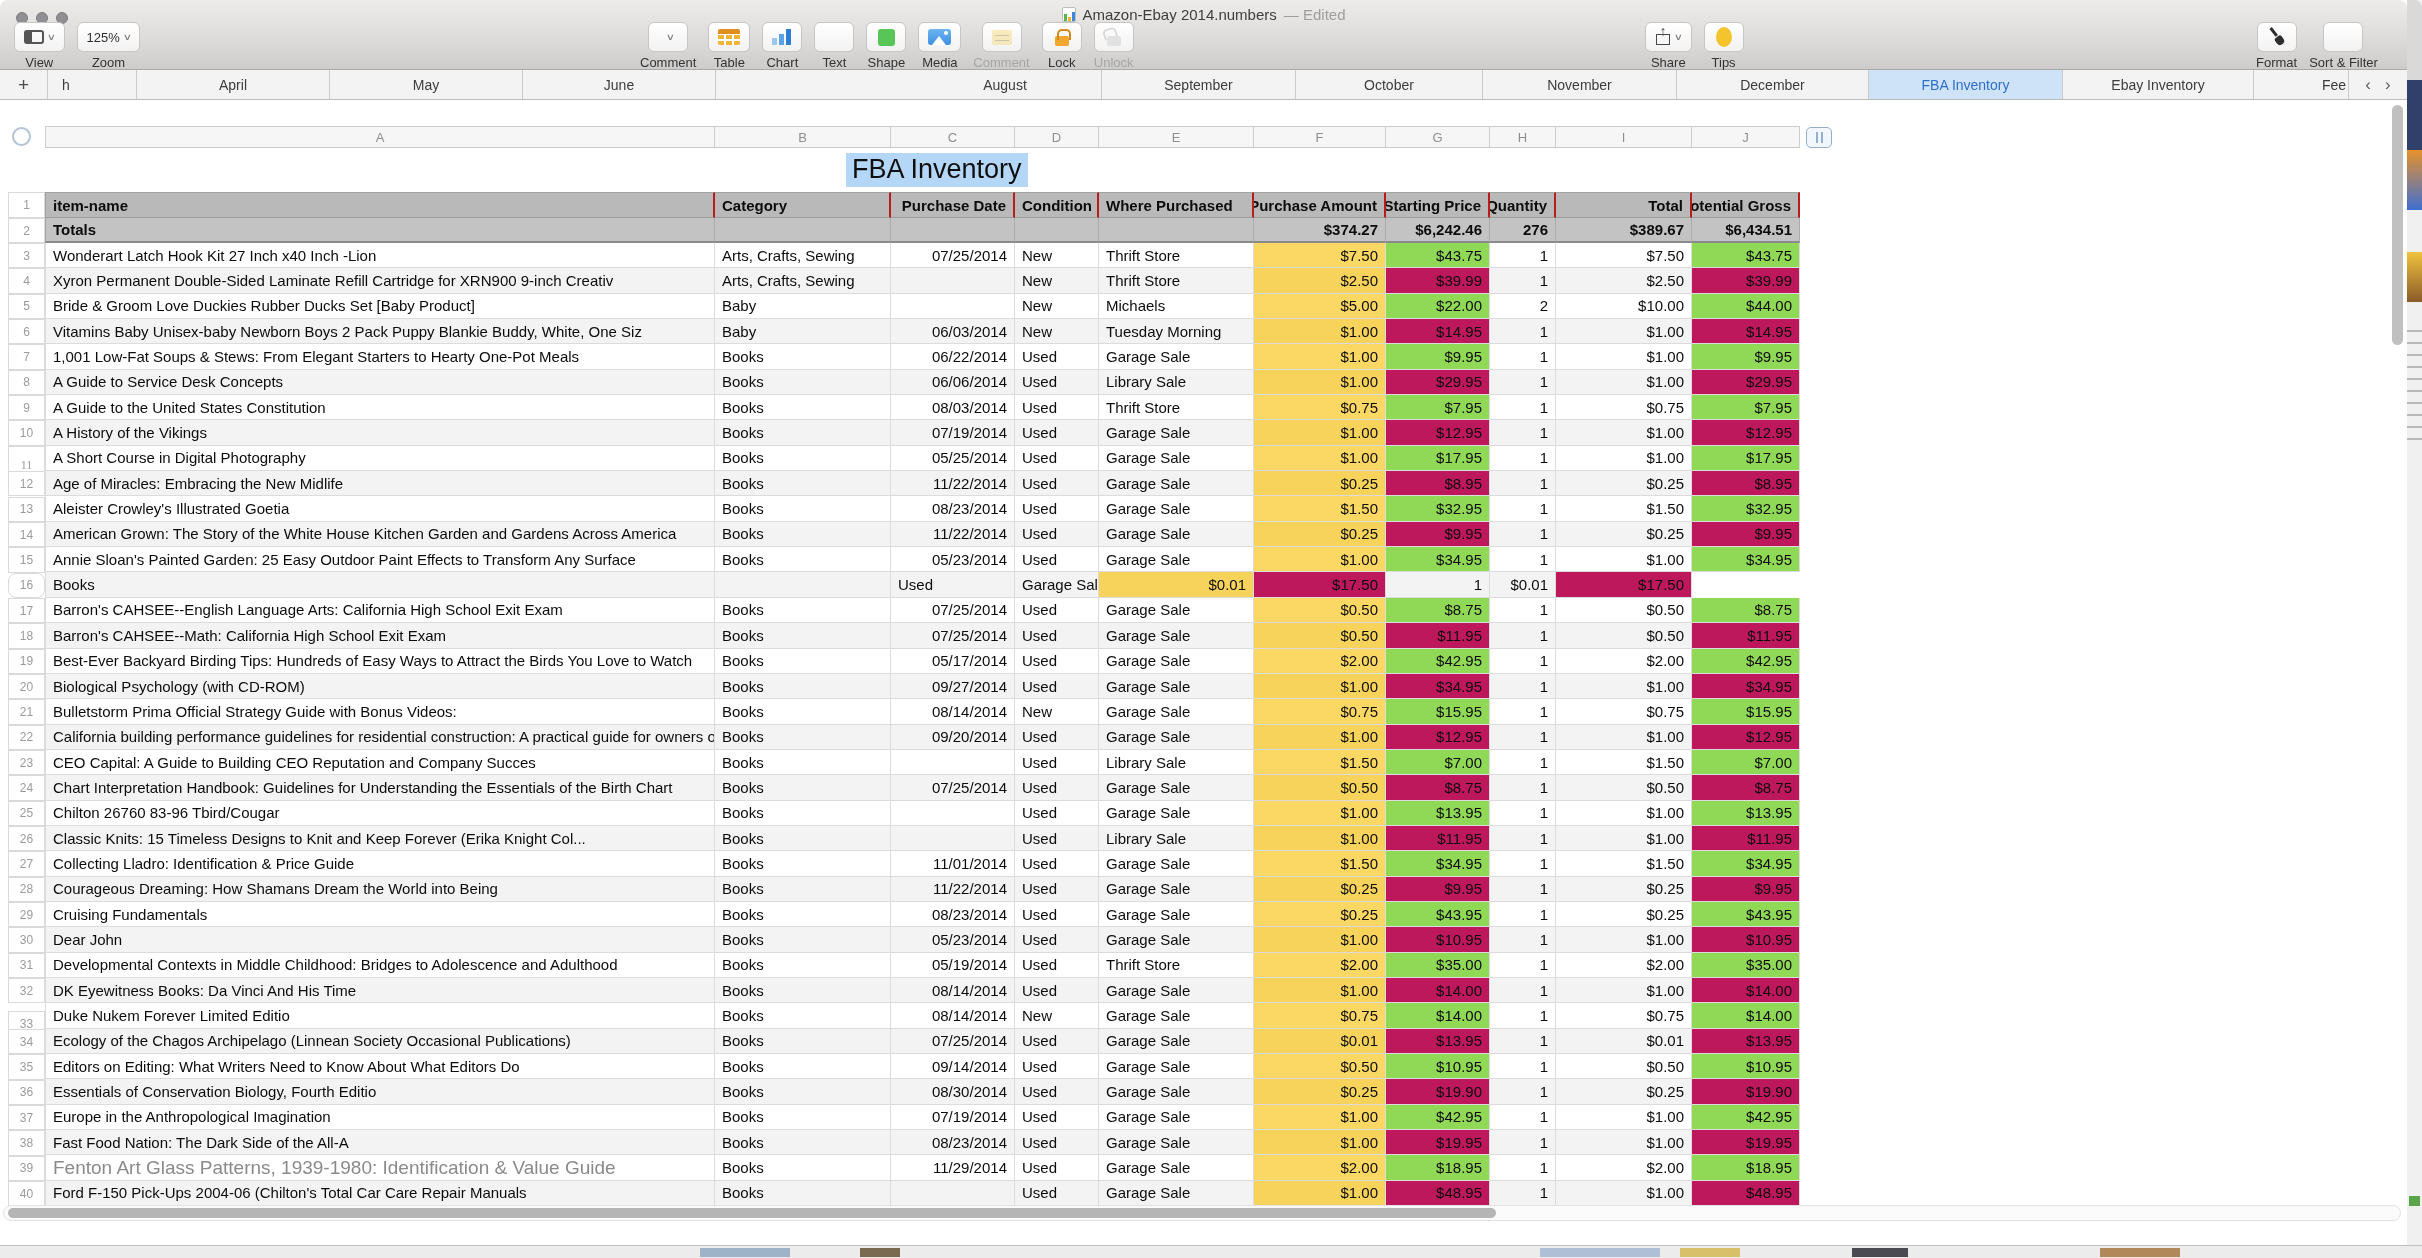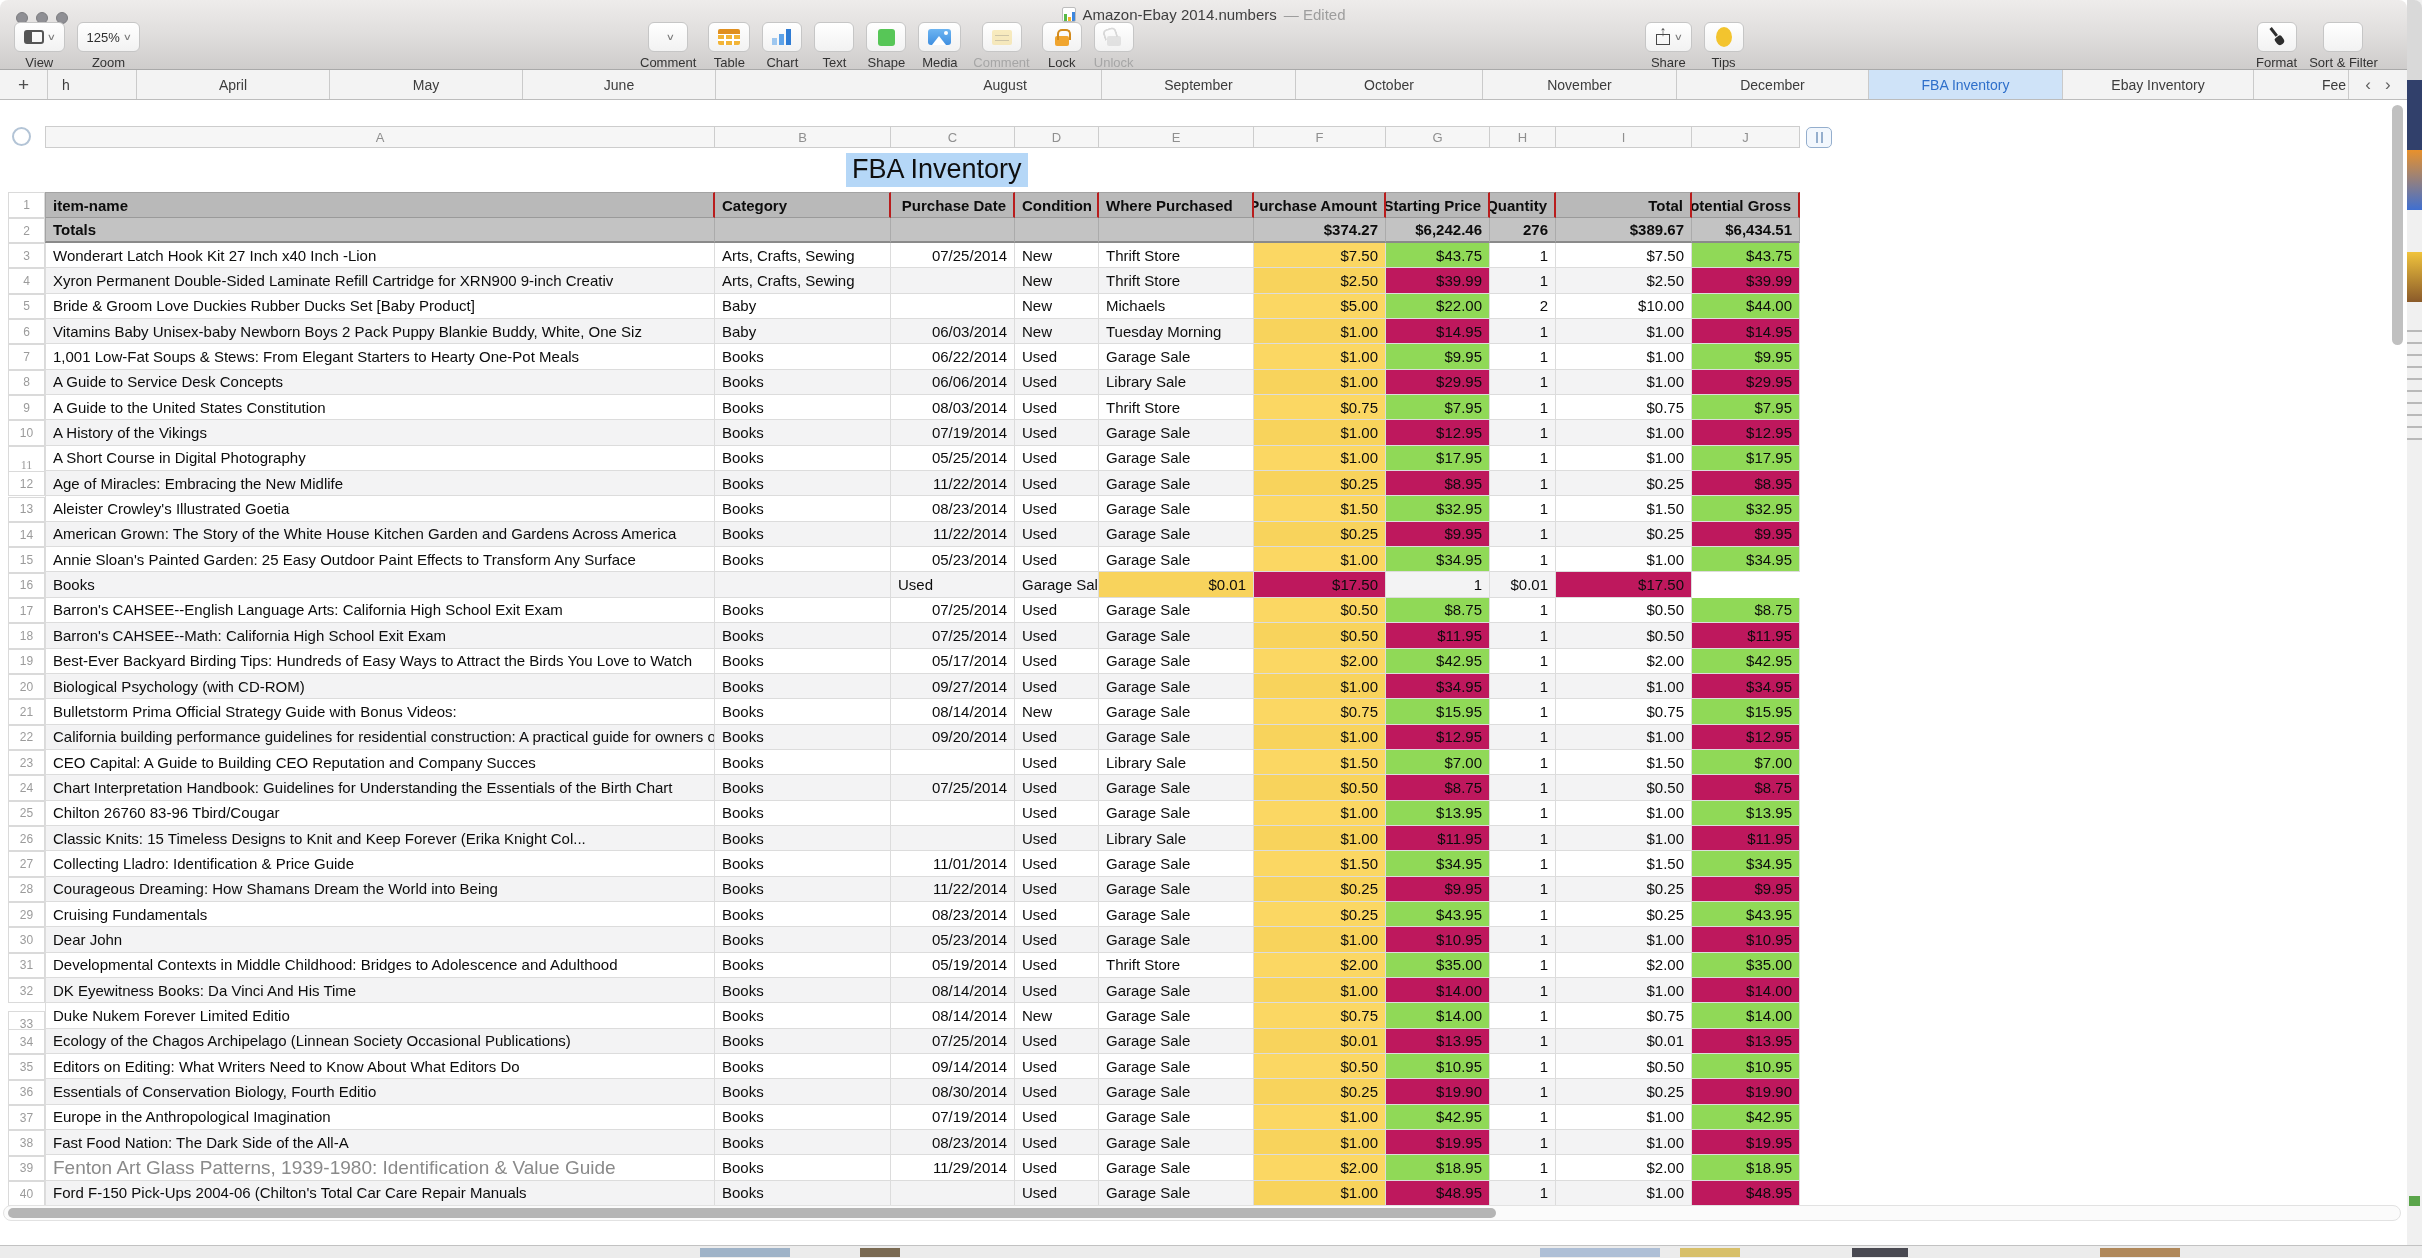--- a/index.html
+++ b/index.html
@@ -302,21 +302,21 @@
         <div class="gutter-cell" style="top: 219.05px; height: 25.35px;">6</div>
         <div class="gutter-cell" style="top: 244.4px; height: 25.35px;">7</div>
         <div class="gutter-cell" style="top: 269.75px; height: 25.35px;">8</div>
         <div class="gutter-cell" style="top: 295.1px; height: 25.35px;">9</div>
         <div class="gutter-cell" style="top: 320.45px; height: 25.35px;">10</div>
         <div class="gutter-cell" style="top: 345.8px; height: 39px; font-family: Liberation Serif, serif;">11</div>
         <div class="gutter-cell" style="top: 371.15px; height: 25.35px;">12</div>
         <div class="gutter-cell" style="top: 396.5px; height: 25.35px;">13</div>
         <div class="gutter-cell" style="top: 421.85px; height: 25.35px;">14</div>
         <div class="gutter-cell" style="top: 447.2px; height: 25.35px;">15</div>
-        <div class="gutter-cell" style="top: 472.55px; height: 25.35px;">16</div>
+        <div class="gutter-cell" style="top: 472.55px; height: 25.35px; border-radius: 8px;">16</div>
         <div class="gutter-cell" style="top: 497.9px; height: 25.35px;">17</div>
         <div class="gutter-cell" style="top: 523.25px; height: 25.35px;">18</div>
         <div class="gutter-cell" style="top: 548.6px; height: 25.35px;">19</div>
         <div class="gutter-cell" style="top: 573.95px; height: 25.35px;">20</div>
         <div class="gutter-cell" style="top: 599.3px; height: 25.35px;">21</div>
         <div class="gutter-cell" style="top: 624.65px; height: 25.35px;">22</div>
         <div class="gutter-cell" style="top: 650px; height: 25.35px;">23</div>
         <div class="gutter-cell" style="top: 675.35px; height: 25.35px;">24</div>
         <div class="gutter-cell" style="top: 700.7px; height: 25.35px;">25</div>
         <div class="gutter-cell" style="top: 726.05px; height: 25.35px;">26</div>

